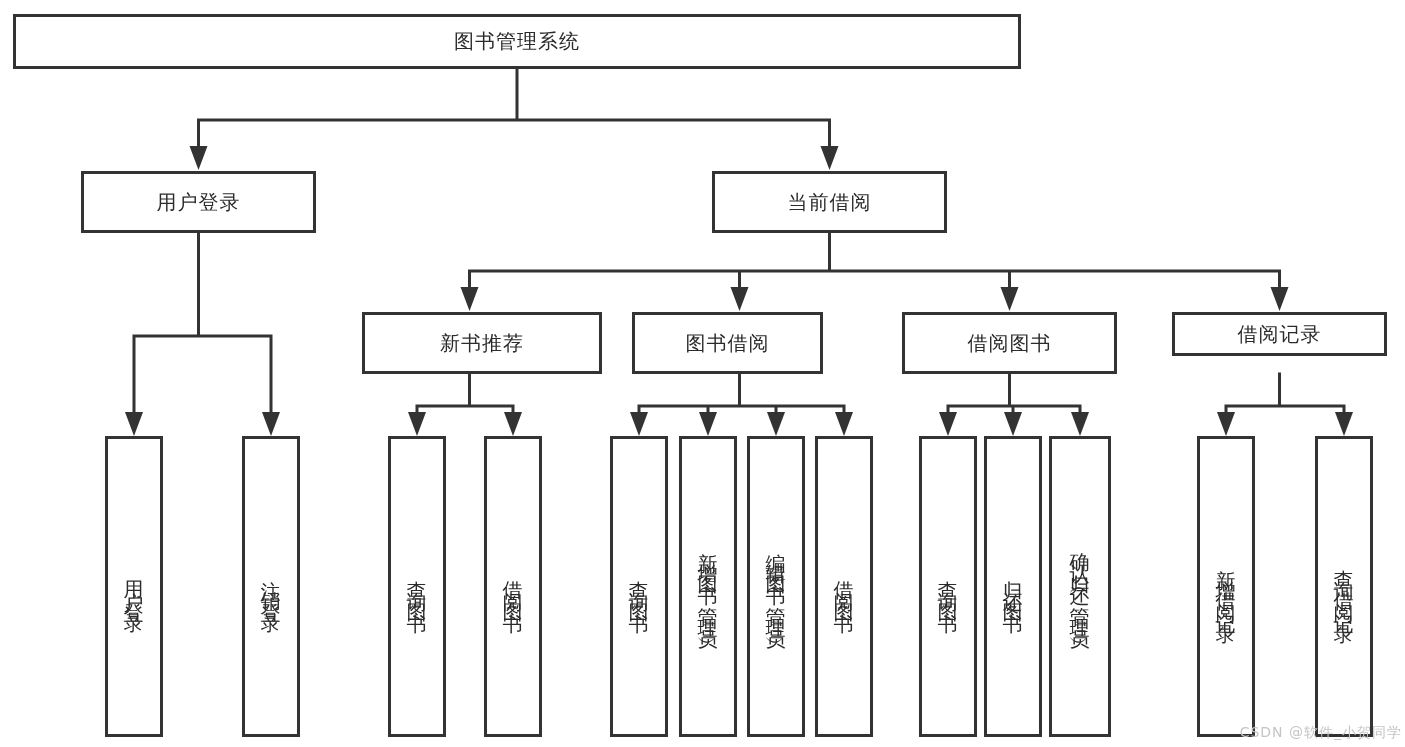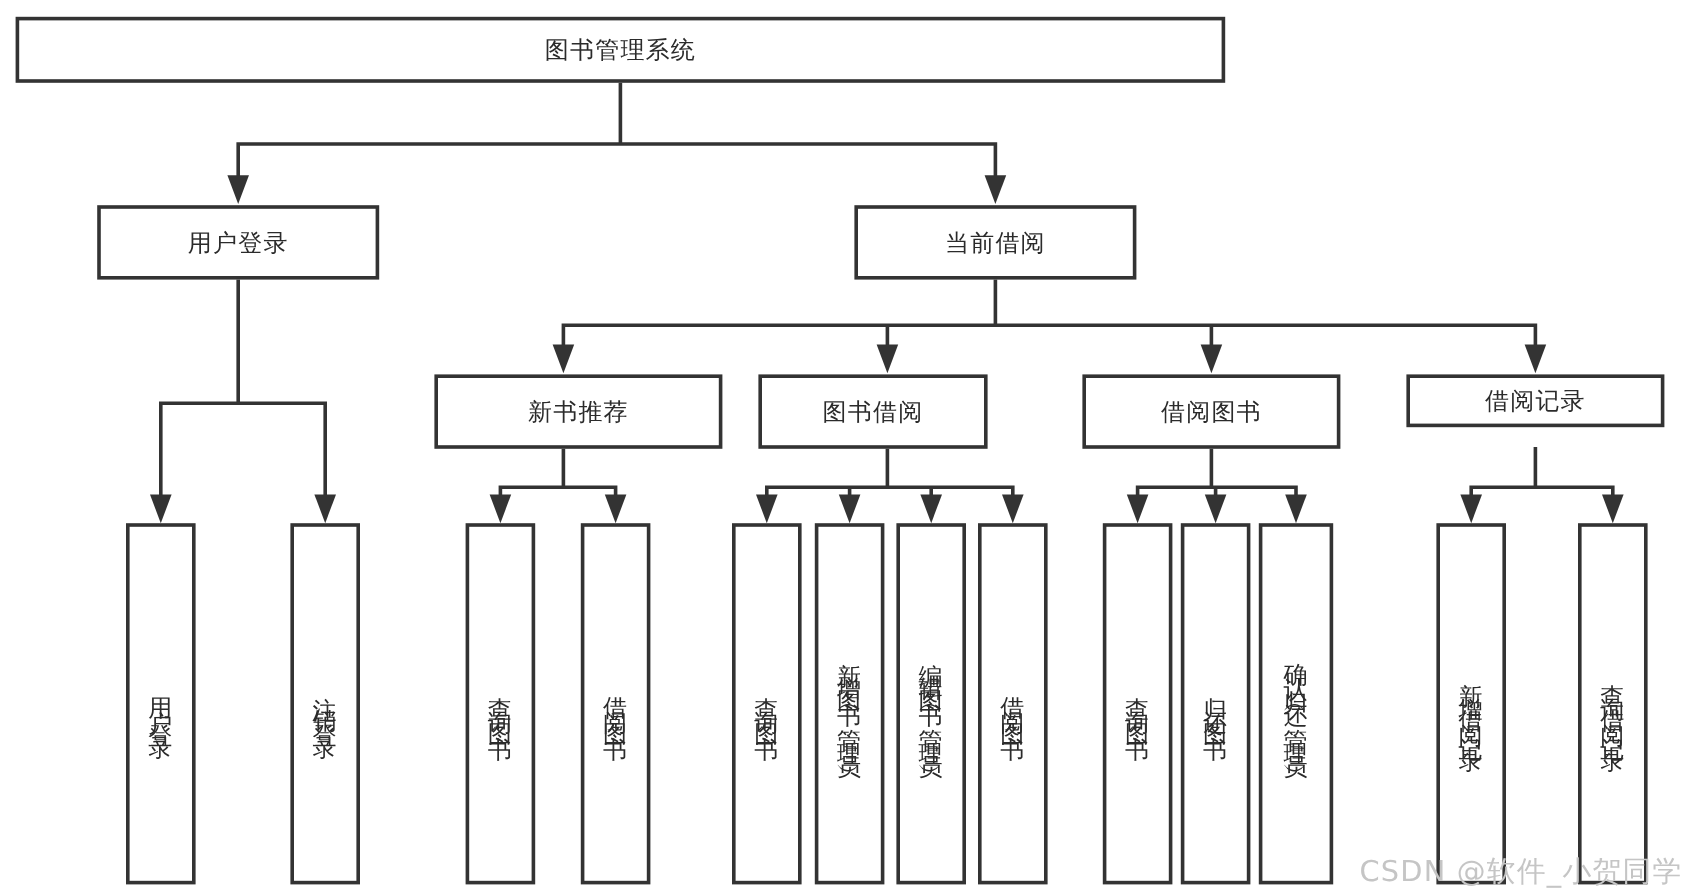--- a/index.html
+++ b/index.html
@@ -24,21 +24,21 @@
     position:absolute;box-sizing:border-box;top:436px;width:58px;height:301px;
     background:var(--box-bg);border:3px solid var(--line);
     display:flex;align-items:center;justify-content:center;z-index:2;
   }
   .vbox .vtext{
     writing-mode:vertical-rl;text-orientation:mixed;white-space:nowrap;
     font-size:20px;letter-spacing:11px;line-height:1;color:var(--text);
   }
   .watermark{
     position:absolute;right:3px;bottom:5px;z-index:6;
-    font-size:24px;color:var(--wm);letter-spacing:1px;
+    font-size:14px;color:var(--wm);letter-spacing:1px;
   }
 </style>
 </head>
 <body>
 
 <div class="canvas">
 
   <svg class="connectors" viewBox="0 0 1405 747" xmlns="http://www.w3.org/2000/svg">
       <path d="M517 69V120M198.5 120H829.5M198.5 120V150M829.5 120V150" fill="none" stroke="var(--line)" stroke-width="3" stroke-linecap="square"></path>
       <polygon points="189.5,146 207.5,146 198.5,170" fill="var(--line)"></polygon>

